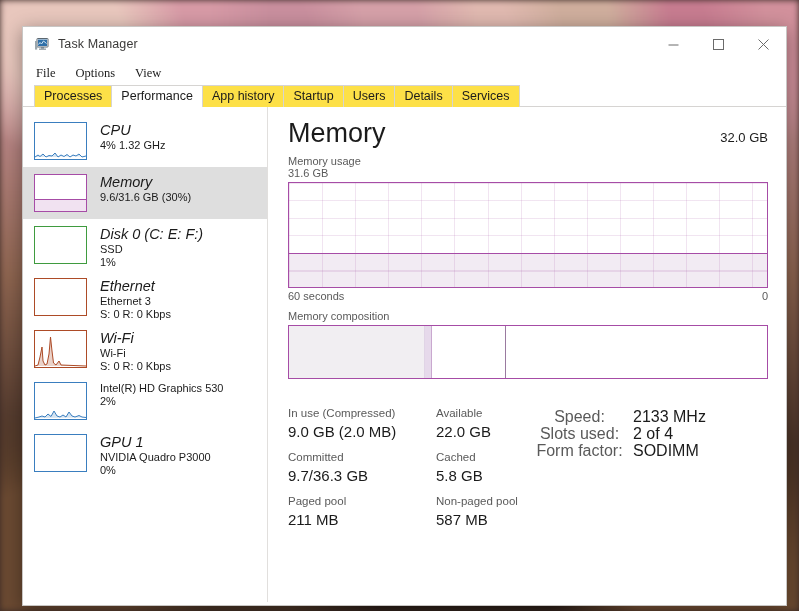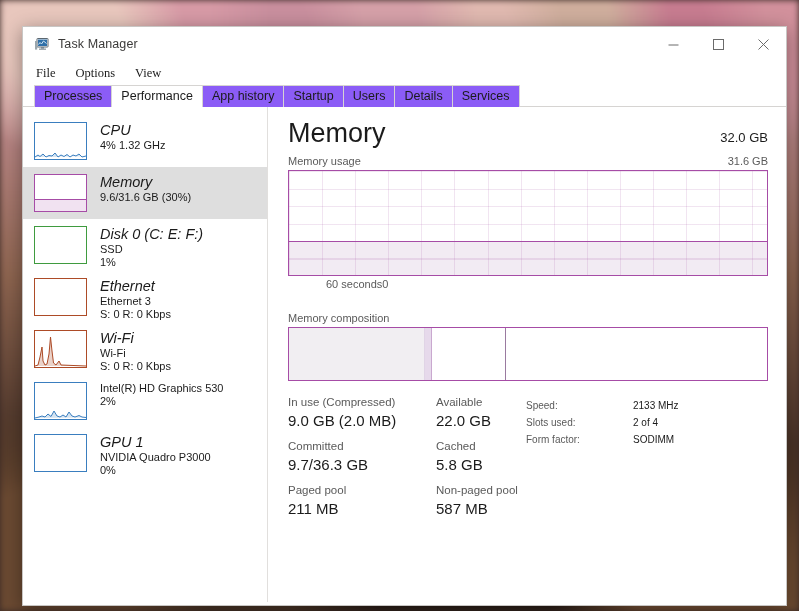--- a/index.html
+++ b/index.html
@@ -45,21 +45,21 @@
   .wc svg{display:block;}
   
   .menubar{height:24px;display:flex;align-items:center;padding-left:11px;gap:0;font-family:Liberation Serif, serif;}
   .menu-item{font-size:12.5px;color:#1b1b1b;padding:3px 10px;}
   .menu-item:first-child{padding-left:2px;}
   
   .tabstrip{display:flex;align-items:flex-end;padding-left:11px;height:22px;position:relative;}
   .tabstrip:after{content:"";position:absolute;left:0;right:0;bottom:0;height:1px;background:#d6d4d2;}
   .tab{
     font-size:12.5px;color:#1b1b1b;padding:3px 9px 4px 9px;
-    border:1px solid #d6d4d2;border-bottom:none;background:#8b5cf6;
+    border:1px solid #d6d4d2;border-bottom:none;background:#fde047;
     margin-right:-1px;position:relative;z-index:1;line-height:14px;
   }
   .tab.active{background:#ffffff;z-index:3;}
   .tab.active:after{content:"";position:absolute;left:0;right:0;bottom:-1px;height:2px;background:#fff;}
   
   .content{display:flex;height:495px;}
   .sidebar{
     width:245px;flex:none;border-right:1px solid #e1dfdd;
     padding-top:8px;box-sizing:border-box;overflow:hidden;
   }
@@ -67,49 +67,49 @@
   .sb-item.selected{background:#dedede;}
   .sb-thumb{width:53px;height:38px;flex:none;box-sizing:border-box;background:#fff;position:relative;overflow:hidden;}
   .sb-text{margin-left:13px;padding-top:0px;}
   .sb-title{font-size:14.5px;color:#1b1b1b;line-height:17px;font-weight:400;font-style:italic;}
   .sb-sub{font-size:11px;color:#1b1b1b;line-height:13px;}
   
   .main{flex:1;padding:10px 18px 0 20px;box-sizing:border-box;position:relative;}
   .head-row{display:flex;align-items:baseline;justify-content:space-between;}
   .head-title{font-size:27px;color:#1b1b1b;font-weight:400;line-height:32px;}
   .head-right{font-size:13px;color:#1b1b1b;}
-  .lbl-row{display:flex;justify-content:space-between;margin-top:6px;}
+  .lbl-row{display:flex;justify-content:space-between;margin-top:6px;flex-direction:column;}
   .lbl{font-size:11px;color:#5a5a5a;}
   .graph{
     height:106px;border:1px solid #a64ca6;box-sizing:border-box;position:relative;
     background:
       repeating-linear-gradient(to right, rgba(168,90,168,.16) 0 1px, transparent 1px 33.1px),
       repeating-linear-gradient(to bottom, rgba(168,90,168,.16) 0 1px, transparent 1px 17.5px),
       #ffffff;
     margin-top:3px;
   }
   .graph-fill{
     position:absolute;left:0;right:0;bottom:0;
     background:rgba(160,110,170,.14);
     border-top:1.6px solid #a64ca6;
   }
-  .axis-row{display:flex;margin-top:2px;margin-left:38px;}
+  .axis-row{display:flex;justify-content:space-between;margin-top:2px;}
   .axis{font-size:11px;color:#5a5a5a;}
-  .comp-lbl{font-size:11px;color:#5a5a5a;margin-top:22px;}
+  .comp-lbl{font-size:11px;color:#5a5a5a;margin-top:8px;}
   .compbar{height:54px;border:1.4px solid #a64ca6;box-sizing:border-box;display:flex;margin-top:3px;background:#fff;}
   .seg{height:100%;box-sizing:border-box;}
   
-  .stats{display:flex;margin-top:14px;}
+  .stats{display:flex;margin-top:27px;}
   .stats-left{width:238px;flex:none;}
   .stat-row{display:flex;margin-bottom:6px;}
   .stat-cell{}
   .stat-lbl{font-size:11.5px;color:#5a5a5a;line-height:14px;}
   .stat-val{font-size:15px;color:#1b1b1b;line-height:24px;font-weight:400;}
   .specs{padding-top:2px;}
-  .spec-row{display:flex;font-size:10px;line-height:17px;}
+  .spec-row{display:flex;font-size:16px;line-height:17px;text-align:center;}
   .spec-k{width:107px;color:#5a5a5a;}
   .spec-v{color:#1b1b1b;}
   
   .footer{height:44px;display:flex;align-items:center;padding-left:22px;box-sizing:border-box;}
 </style>
 </head>
 <body>
 
 <div id="wallpaper"></div>
 

